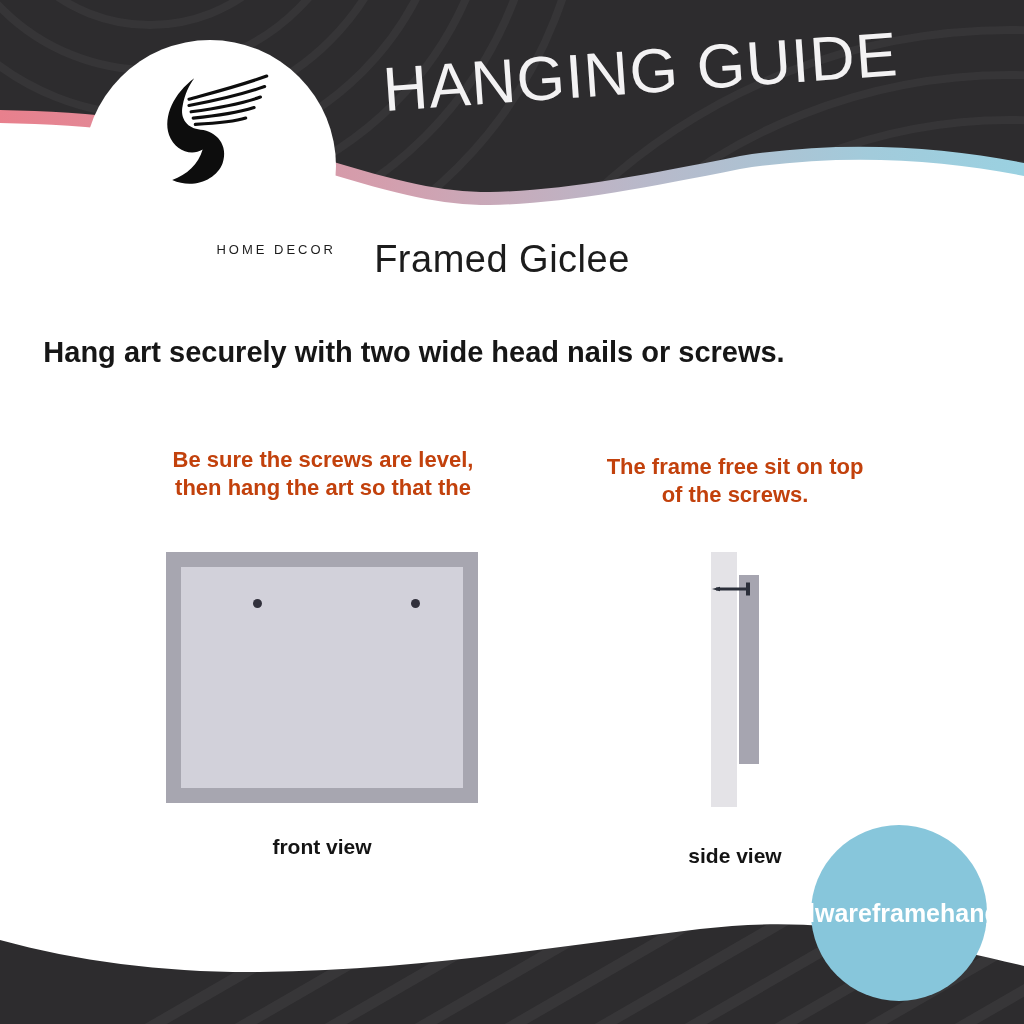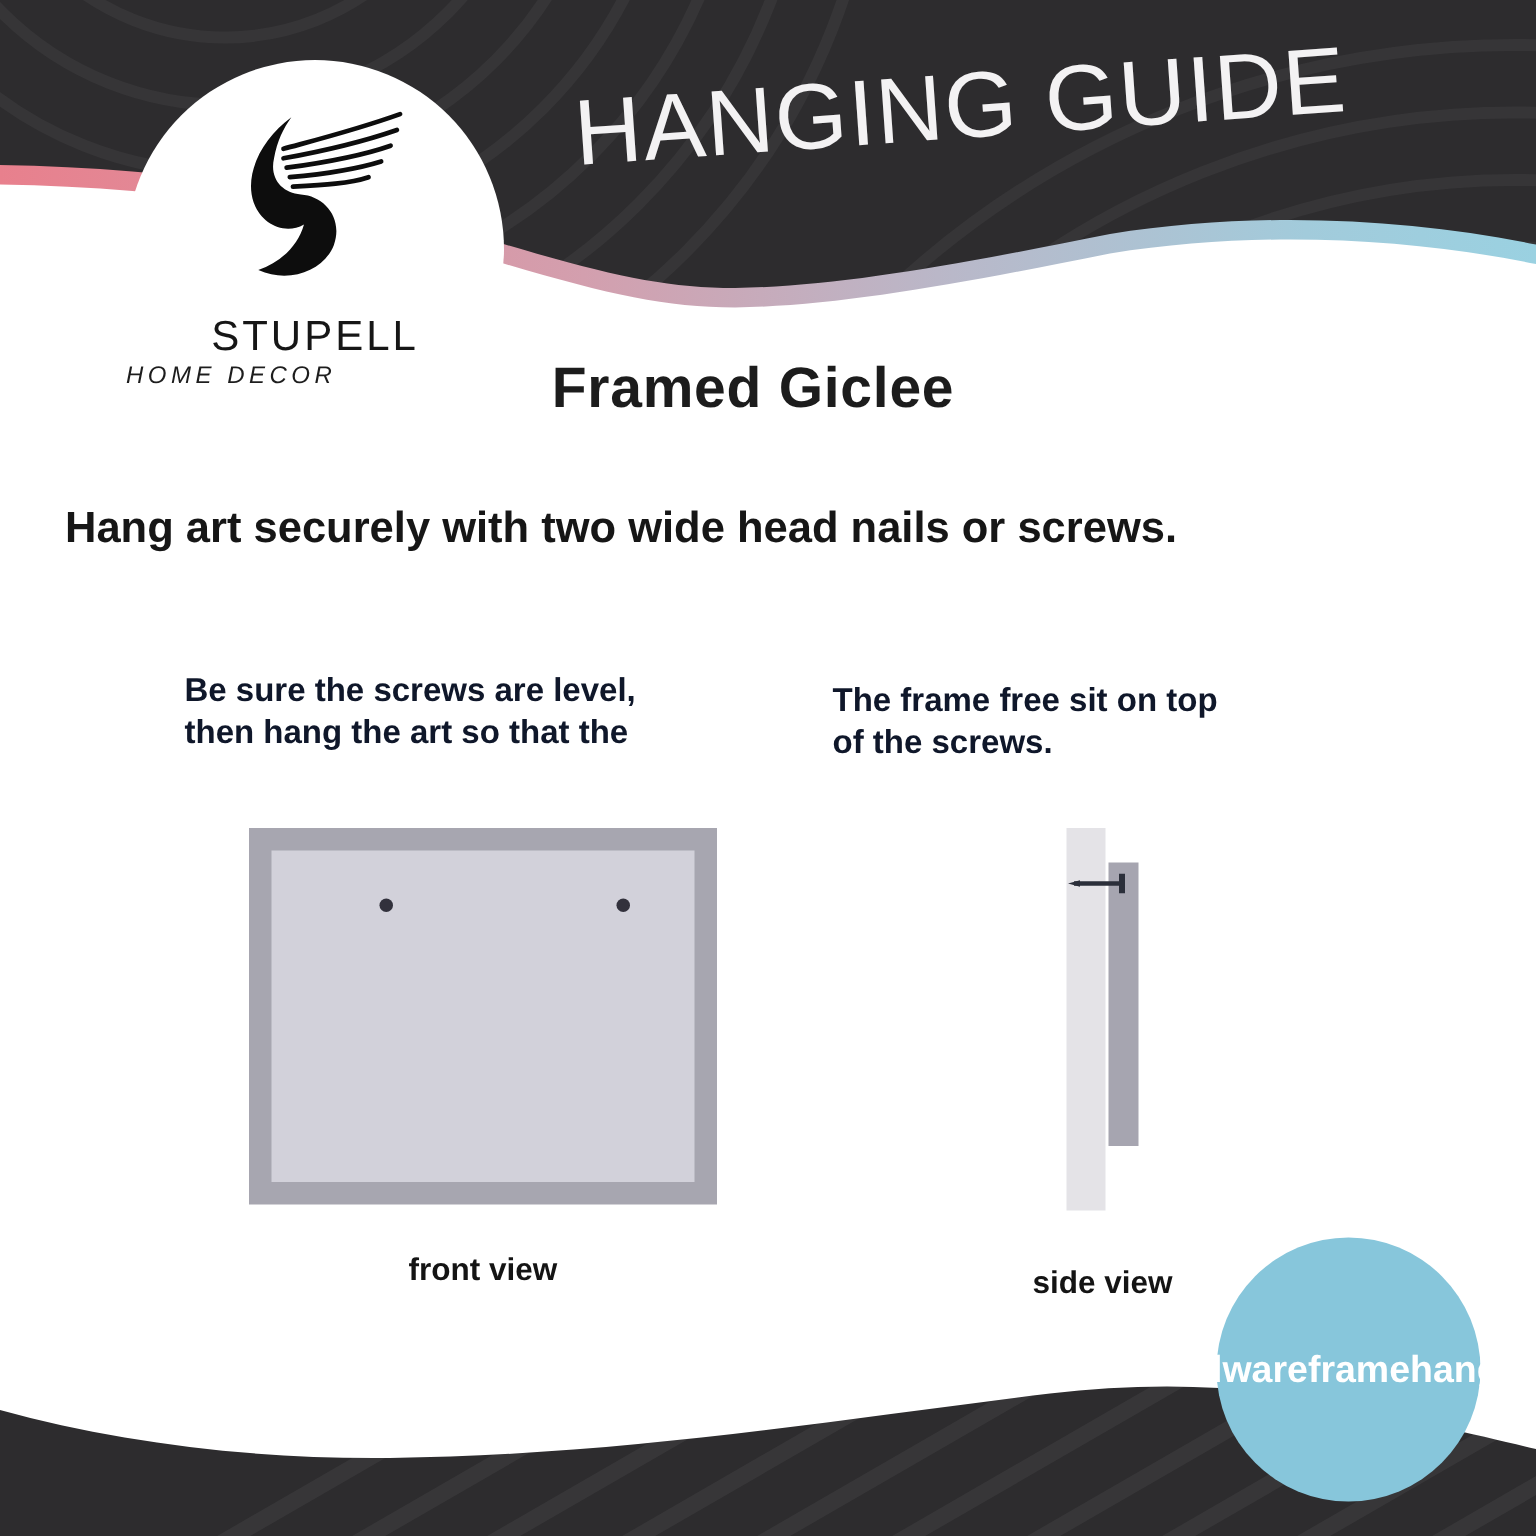--- a/index.html
+++ b/index.html
@@ -9,31 +9,31 @@
   svg{display:block;}
 
   
   #header-svg{left:0;top:0;}
   #title{left:383px;top:54px;width:560px;color:#f3f2f3;font-size:62px;font-weight:400;
          letter-spacing:1px;white-space:nowrap;transform:rotate(-4deg);transform-origin:0 50%;}
   #logo-circle{left:84px;top:40px;width:252px;height:252px;border-radius:50%;background:#ffffff;}
   #logo-swirl{position:absolute;left:63px;top:34px;}
   #brand-name{position:absolute;left:0;top:168px;width:252px;text-align:center;color:#161616;
               font-size:28px;font-weight:400;letter-spacing:2px;}
-  #brand-tagline{position:absolute;left:0;top:202px;width:252px;text-align:left;color:#1d1d1d;
-              font-size:16px;font-weight:400;letter-spacing:3px;font-style:italic;}
+  #brand-tagline{position:absolute;left:0;top:202px;width:252px;text-align:right;color:#1d1d1d;
+              font-size:13px;font-weight:400;letter-spacing:3px;}
 
   
   #product-title{left:0;top:238px;width:1004px;text-align:center;color:#1c1c1c;
-                 font-size:38px;font-weight:700;letter-spacing:0.5px;}
+                 font-size:38px;font-weight:400;letter-spacing:0.5px;}
   #intro-text{left:0;top:336px;width:828px;text-align:center;color:#161616;
               font-size:29px;font-weight:600;white-space:nowrap;}
 
   
-  .instruction{color:#0f172a;font-size:22px;line-height:27.5px;font-weight:600;text-align:left;
+  .instruction{color:#c2410c;font-size:22px;line-height:27.5px;font-weight:600;text-align:center;
                white-space:nowrap;}
   #front-instruction{left:123px;top:446px;width:400px;}
   #side-instruction{left:555px;top:453px;width:360px;}
 
   
   #frame-outer{left:166px;top:552px;width:312px;height:251px;background:#a7a6b0;}
   #frame-inner{position:absolute;left:15px;top:15px;right:15px;bottom:15px;background:#d2d1da;}
   .screw-dot{position:absolute;width:9px;height:9px;border-radius:50%;background:#32313c;top:32px;}
   #screw-dot-left{left:72px;}
   #screw-dot-right{left:230px;}
@@ -98,21 +98,20 @@
     <svg id="logo-swirl" width="126" height="126" viewBox="0 0 120 120">
       <g fill="none" stroke="#0d0d0d" stroke-linecap="round">
         <path d="M40,24 C62,18 86,12 114,2" stroke-width="3"></path>
         <path d="M40,30 C62,26 86,21 112,12" stroke-width="3"></path>
         <path d="M42,36 C64,33 88,29 108,22" stroke-width="3"></path>
         <path d="M44,42 C66,40 86,37 102,32" stroke-width="3"></path>
         <path d="M46,48 C66,47 82,46 94,42" stroke-width="3"></path>
       </g>
       <path fill="#0d0d0d" d="M45,4 C26,18 15,40 21,58 C26,72 41,79 53,72 C49,86 38,96 24,101 C44,110 66,101 72,85 C78,68 66,54 51,53 C39,52 31,43 34,30 C36,19 40,11 45,4 Z"></path>
     </svg>
-    <div id="brand-name">STUPELL</div>
     <div id="brand-tagline">HOME DECOR</div>
   </div>
 
   <div id="product-title" class="abs">Framed Giclee</div>
 
   <div id="intro-text" class="abs">Hang art securely with two wide head nails or screws.</div>
 
   <div id="front-instruction" class="abs instruction">
     <div>Be sure the screws are level,</div>
     <div>then hang the art so that the</div>

